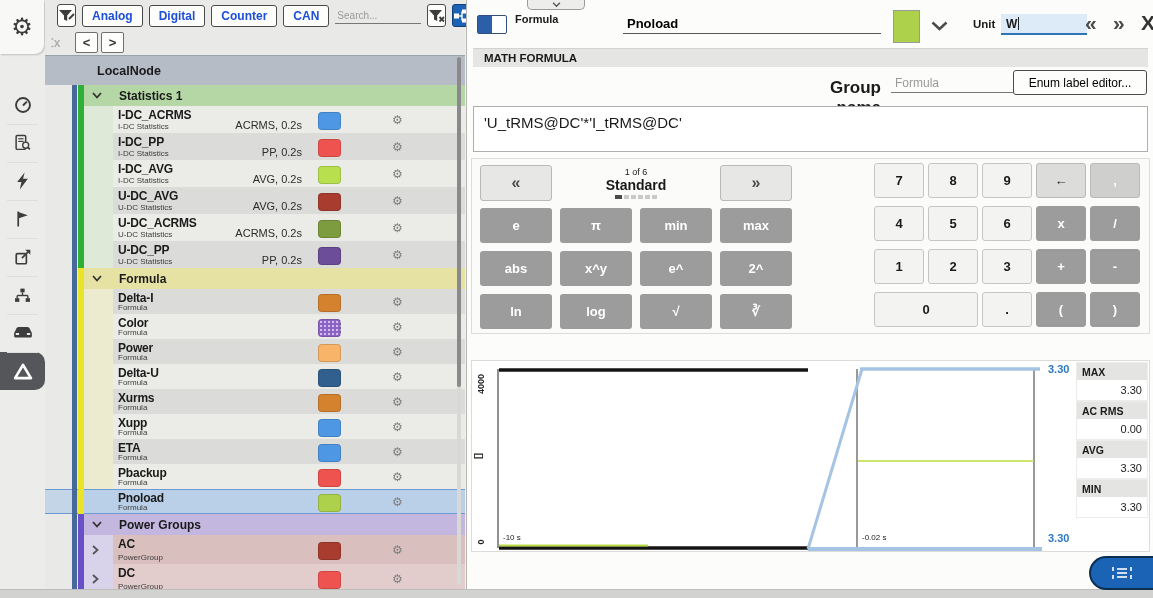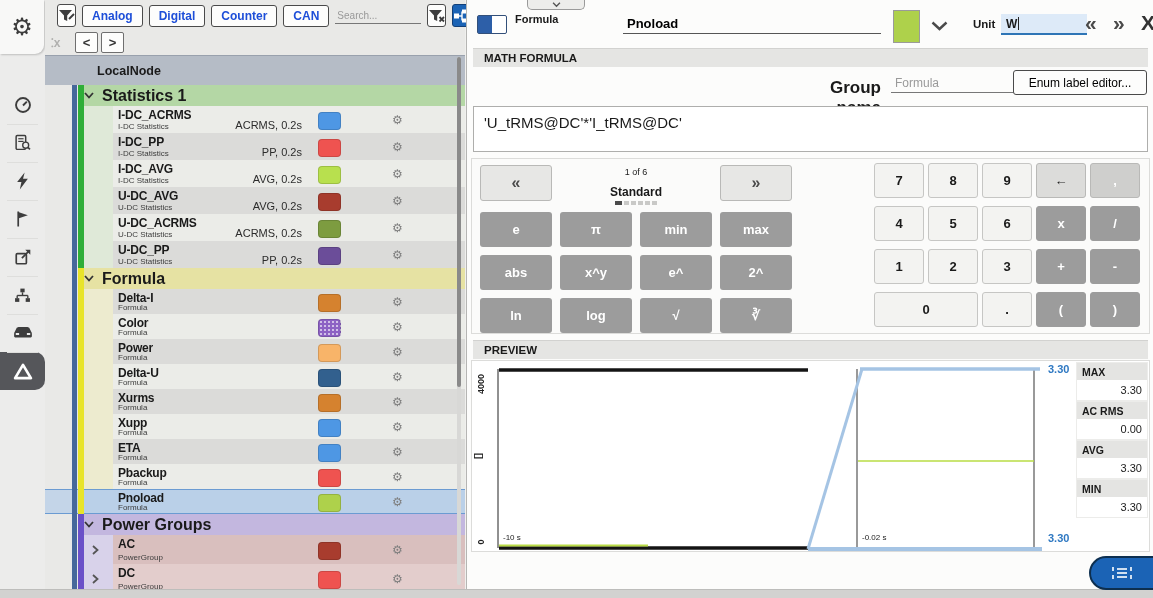--- a/index.html
+++ b/index.html
@@ -40,21 +40,21 @@
   .darkbar .c2{width:62px;text-align:left;}
   .darkbar .c3{flex:1;text-align:center;}
   .vdots{color:#b9b9b9;font-size:10px;margin-right:4px;}
   .vline{color:#b9b9b9;margin-left:10px;margin-right:14px;}
   .list{position:absolute;top:55px;left:0;width:420px;}
   .localnode{height:30px;background:#b5bcc6;border-top:1px solid #99a1ad;font-weight:bold;font-size:12.5px;
              display:flex;align-items:center;padding-left:52px;box-sizing:border-box;}
   .stripe{position:absolute;width:6px;}
   .stripe-blue{position:absolute;left:27px;top:30px;width:5px;height:508px;background:#46689b;}
   .pg-bottom{position:absolute;left:27px;top:535px;width:393px;height:3px;background:#6a50c8;}
-  .ghead{margin-left:39px;width:381px;height:21px;display:flex;align-items:center;font-weight:bold;font-size:16px;box-sizing:border-box;gap:8px;}
+  .ghead{margin-left:39px;width:381px;height:21px;display:flex;align-items:center;font-weight:bold;font-size:12px;box-sizing:border-box;padding-left:8px;gap:17px;}
   .crow{margin-left:39px;width:381px;position:relative;box-sizing:border-box;}
   .crow.h27{height:27px;}.crow.h25{height:25px;}.crow.h29{height:29px;}
   .crow.alt0{background:#ebece8;}.crow.alt1{background:#dbdbd9;}
   .crow.pk0{background:#d9bfbe;}.crow.pk1{background:#e3cdcc;}
   .pale{position:absolute;left:0;top:0;bottom:0;width:29px;}
   .nm{position:absolute;left:34px;top:2px;font-weight:bold;font-size:12px;letter-spacing:-0.2px;}
   .sub{position:absolute;left:34px;bottom:2px;font-size:8px;color:#3c3c3c;}
   .inf{position:absolute;left:130px;width:88px;bottom:2px;font-size:11px;color:#2c2c2c;text-align:right;}
   .sw{position:absolute;left:234px;top:50%;margin-top:-8px;width:21px;height:16px;border-radius:4px;border:1px solid #00000025;}
   .sw.dots-pattern{background-image:radial-gradient(#ffffff99 0.8px,transparent 0.9px);background-size:4px 4px;}
@@ -92,21 +92,21 @@
             border-radius:3px;font-size:12px;font-family:inherit;}
   .fbox{position:absolute;left:6px;top:106px;width:675px;height:46px;background:#fff;border:1px solid #aeaeac;
         box-sizing:border-box;font-size:15px;padding:7px 10px;}
   .pads{position:absolute;left:4px;top:158px;width:679px;height:176px;border:1px solid #dcdcda;background:#fbfbfa;box-sizing:border-box;}
   .fnpad{position:absolute;left:8px;top:6px;width:312px;}
   .fnhead{display:grid;grid-template-columns:72px 1fr 72px;gap:8px;align-items:stretch;}
   .pagerbtn{height:36px;background:#e7e7e5;border:1px solid #b9b9b7;border-radius:3px;font-weight:bold;font-size:16px;
             color:#4a4a4a;font-family:inherit;padding:0;}
   .fncenter{text-align:center;line-height:1;}
   .fnpage{font-size:9px;margin-top:3px;}
-  .fnname{font-size:12px;font-weight:bold;margin-top:9px;}
+  .fnname{font-size:14px;font-weight:bold;margin-top:1px;}
   .fndots{margin-top:3px;display:flex;justify-content:center;gap:2px;}
   .fndots i{width:5px;height:4px;background:#c9c9c7;display:block;}
   .fndots i.on{background:#4a4a4a;width:7px;}
   .fnkeys{margin-top:7px;display:grid;grid-template-columns:repeat(4,72px);gap:8px;}
   .fnkey{height:35px;background:#9c9c9c;border:none;border-radius:3px;color:#fff;font-weight:bold;font-size:13px;font-family:inherit;}
   .numpad{position:absolute;left:402px;top:4px;width:266px;display:grid;grid-template-columns:repeat(5,50px);gap:8px 4px;}
   .nkey{height:35px;border-radius:3px;font-weight:bold;font-size:13px;font-family:inherit;border:1px solid #c6c6c4;background:#f3f3f1;color:#1a1a1a;}
   .nkey.mid{background:#dcdcda;border-color:#b9b9b7;color:#222;}
   .nkey.mid2{background:#cfcfcd;border-color:#b9b9b7;color:#fff;}
   .nkey.op{background:#9c9c9c;border-color:#9c9c9c;color:#fff;}
@@ -519,21 +519,20 @@
         <button class="nkey">3</button>
         <button class="nkey op">+</button>
         <button class="nkey op">-</button>
         <button class="nkey zero">0</button>
         <button class="nkey">.</button>
         <button class="nkey op">(</button>
         <button class="nkey op">)</button>
       </div>
     </div>
 
-    <div class="secbar" style="top:340px;">PREVIEW</div>
 
     <div class="pvbox">
       <svg width="677" height="190" viewBox="0 0 677 190" style="position:absolute;left:0;top:0;">
 
         <line x1="26" y1="8" x2="26" y2="187" stroke="#222" stroke-width="1"></line>
 
         <line x1="27" y1="9" x2="336" y2="9" stroke-width="3.5" stroke="#141414"></line>
         <line x1="27" y1="187" x2="336" y2="187" stroke-width="3.5" stroke="#141414"></line>
 
         <line x1="27" y1="184.5" x2="176" y2="184.5" stroke-width="2" stroke="#b9dc45"></line>

